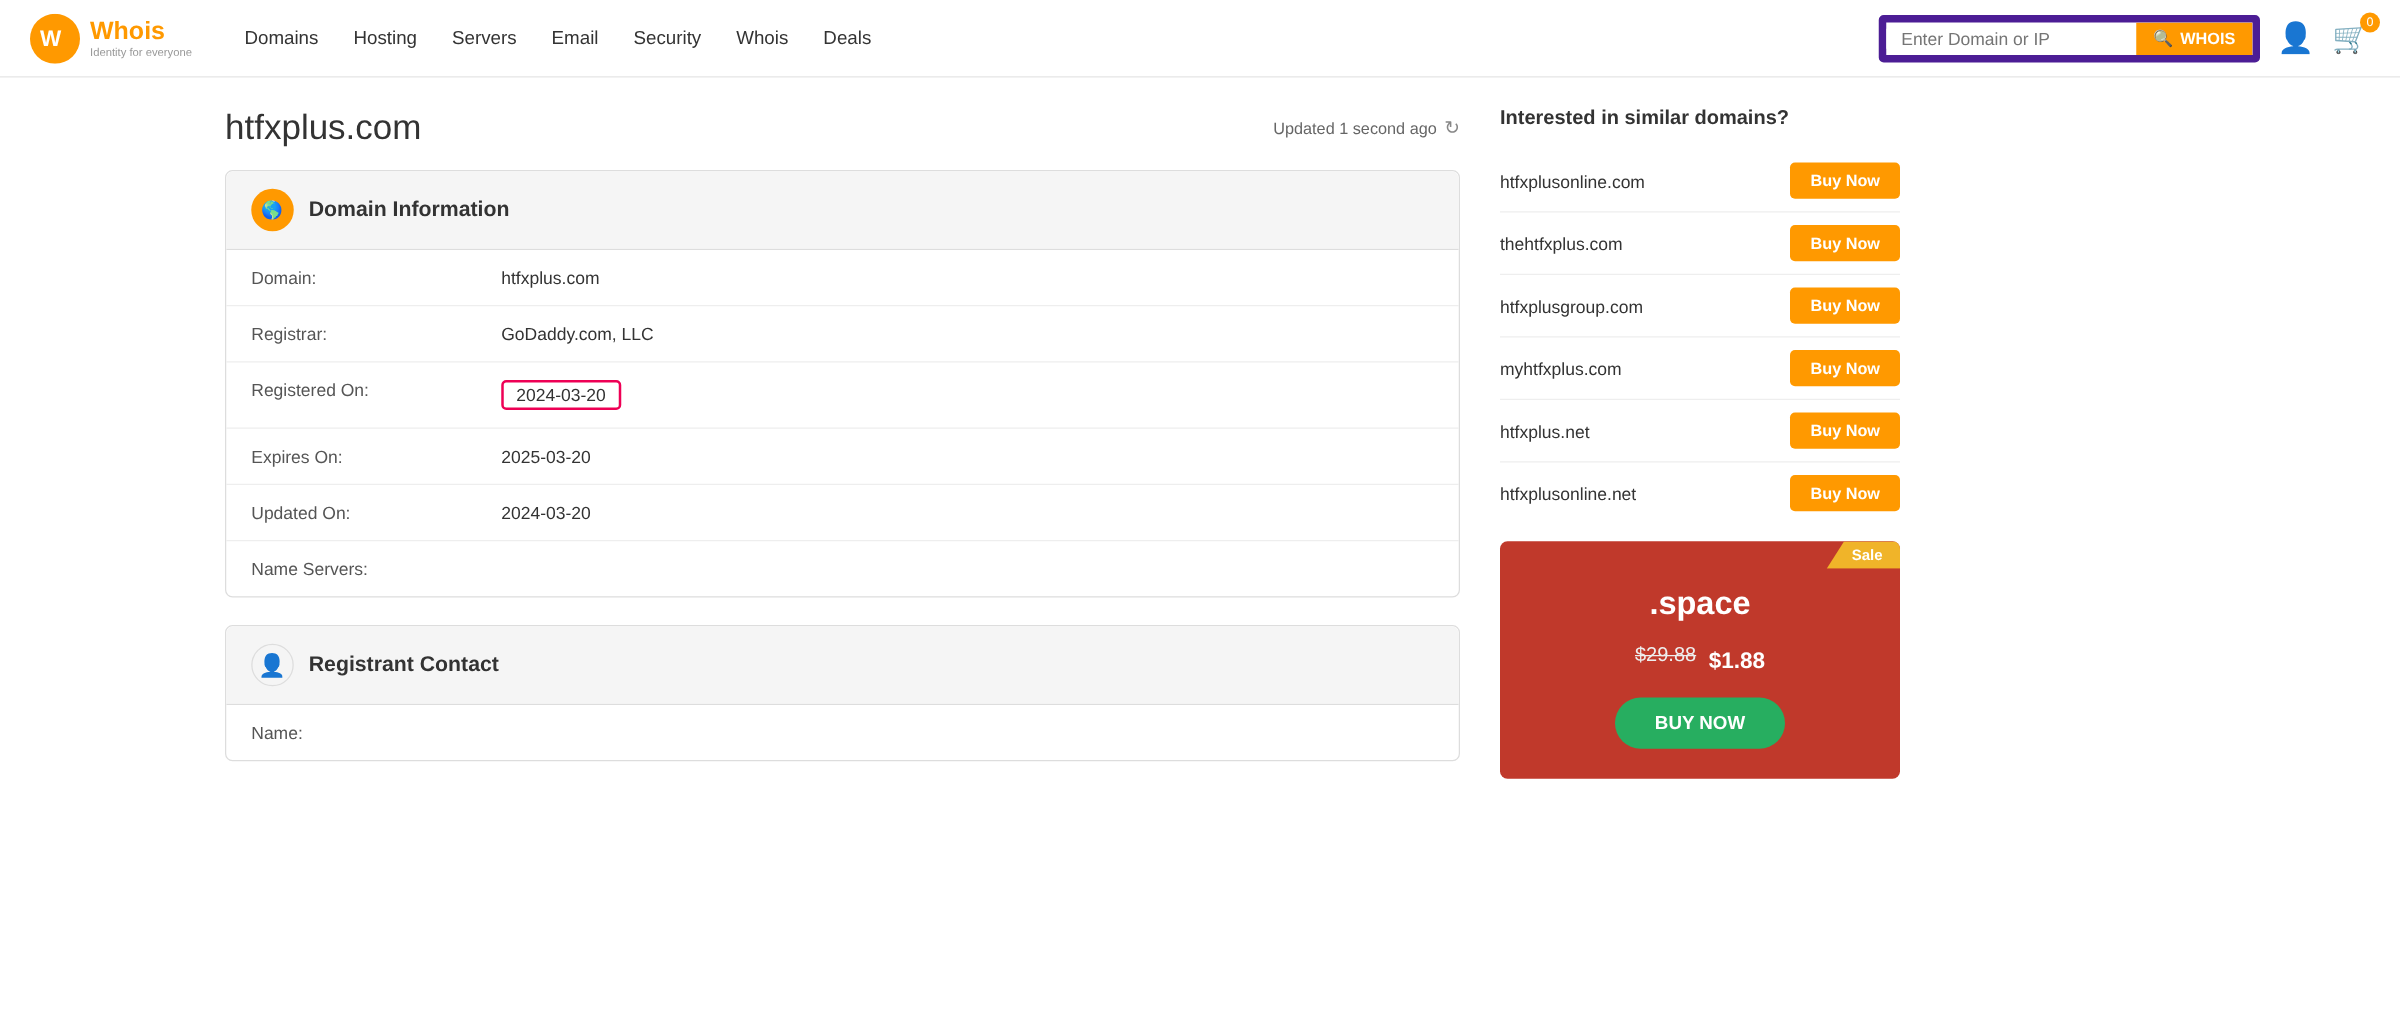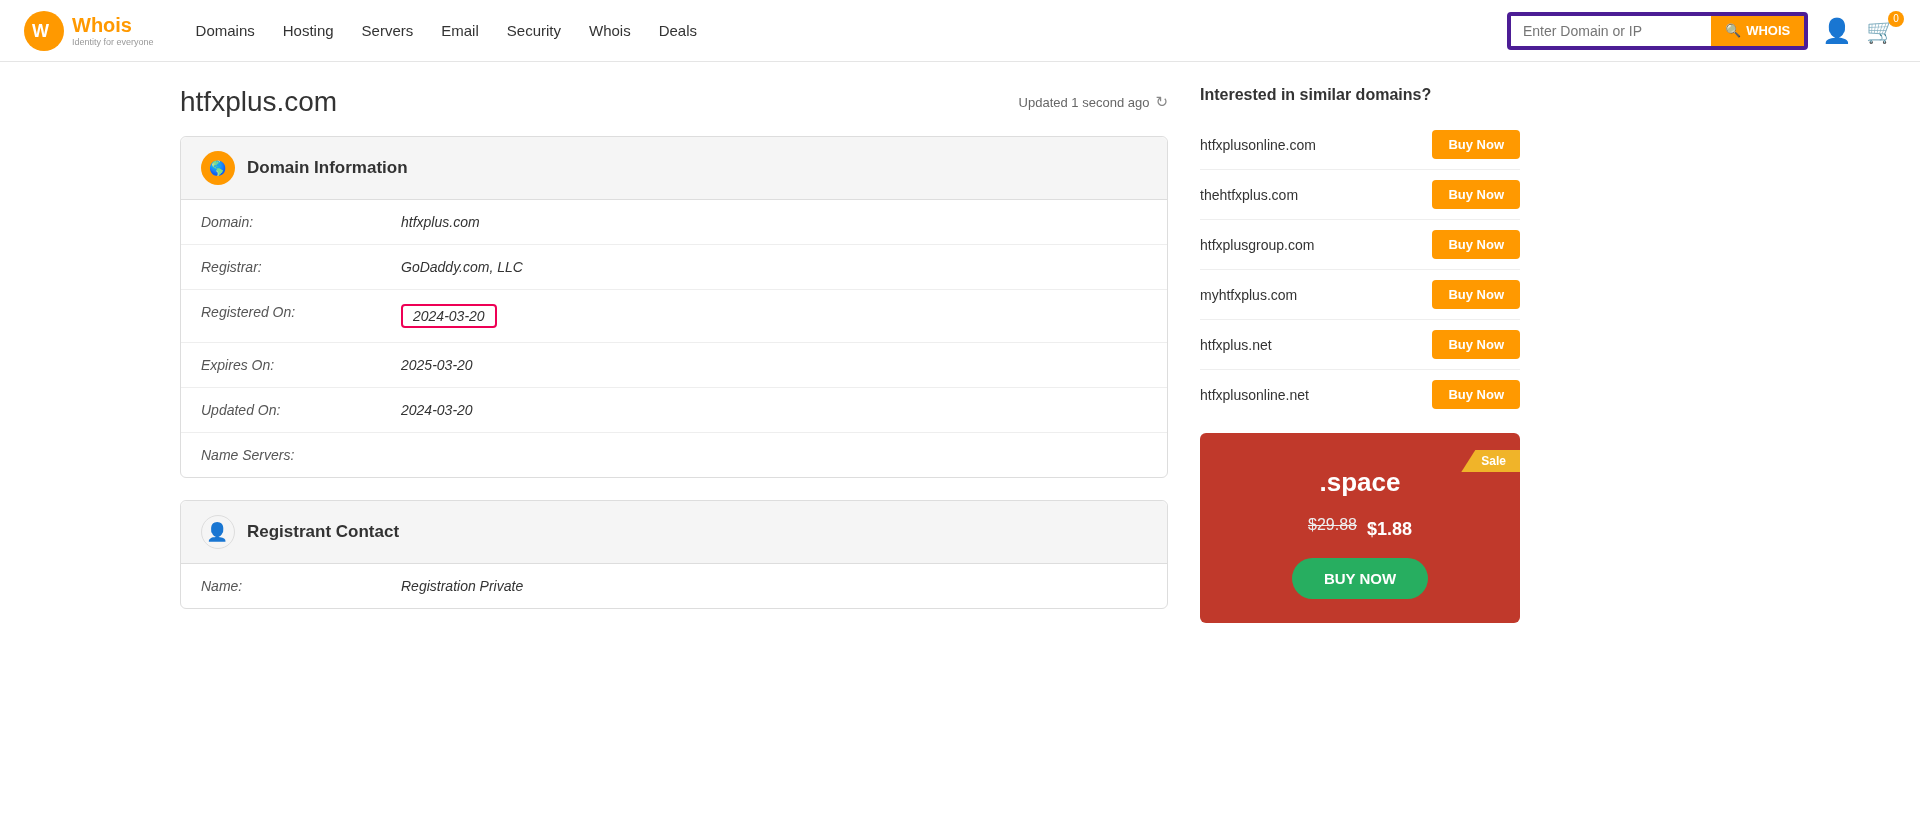--- a/index.html
+++ b/index.html
@@ -39,21 +39,21 @@
       padding: 6px 10px;
     }
     .header-right {
       display: flex;
       align-items: center;
       gap: 14px;
     }
     .search-box {
       display: flex;
       align-items: center;
-      border: 4px solid #4c1d95;
+      border: 6px solid #4c1d95;
       border-radius: 4px;
       overflow: hidden;
       height: 38px;
       margin-left: 40px;
     }
     .search-box input {
       border: none;
       outline: none;
       padding: 0 12px;
       width: 200px;
@@ -163,21 +163,20 @@
       font-weight: bold;
       color: #333;
     }
 
     
     .info-row {
       display: flex;
       align-items: flex-start;
       padding: 14px 20px;
       border-bottom: 1px solid #eee;
-      font-style: italic;
     }
     .info-row:last-child { border-bottom: none; }
     .info-label {
       width: 200px;
       color: #555;
       font-size: 14px;
       flex-shrink: 0;
     }
     .info-value {
       color: #333;
@@ -234,21 +233,21 @@
       background: #c0392b;
       border-radius: 6px;
       padding: 24px 20px 24px 20px;
       margin-top: 14px;
       text-align: center;
       position: relative;
       overflow: hidden;
     }
     .sale-badge {
       position: absolute;
-      top: 17px;
+      top: 0;
       right: 0;
       background: #f0b429;
       color: #fff;
       font-size: 12px;
       font-weight: bold;
       padding: 4px 14px 4px 20px;
       clip-path: polygon(14px 0, 100% 0, 100% 100%, 0 100%);
     }
     .promo-tld {
       font-size: 26px;
@@ -397,21 +396,20 @@
       </div>
     </div>
 
     <div class="section-card">
       <div class="section-header">
         <div class="person-icon">👤</div>
         <span class="section-title">Registrant Contact</span>
       </div>
       <div class="info-row">
         <span class="info-label">Name:</span>
-        <span class="info-value">Registration Private</span>
       </div>
     </div>
 
   </div>
 
   <div class="sidebar">
     <div class="sidebar-title">Interested in similar domains?</div>
 
     <div>
       <div class="similar-domain-row">

